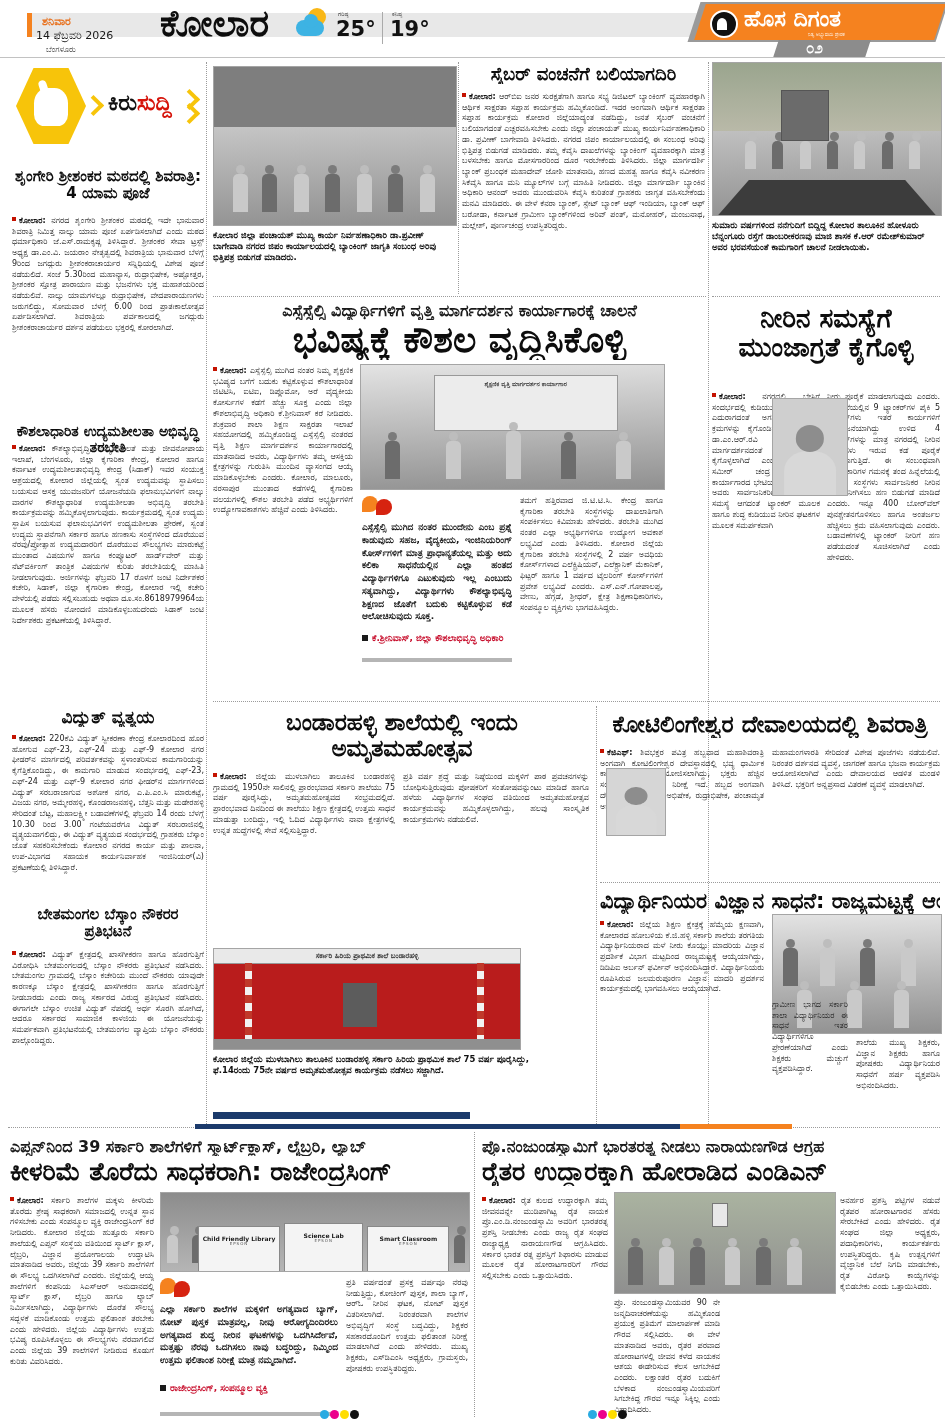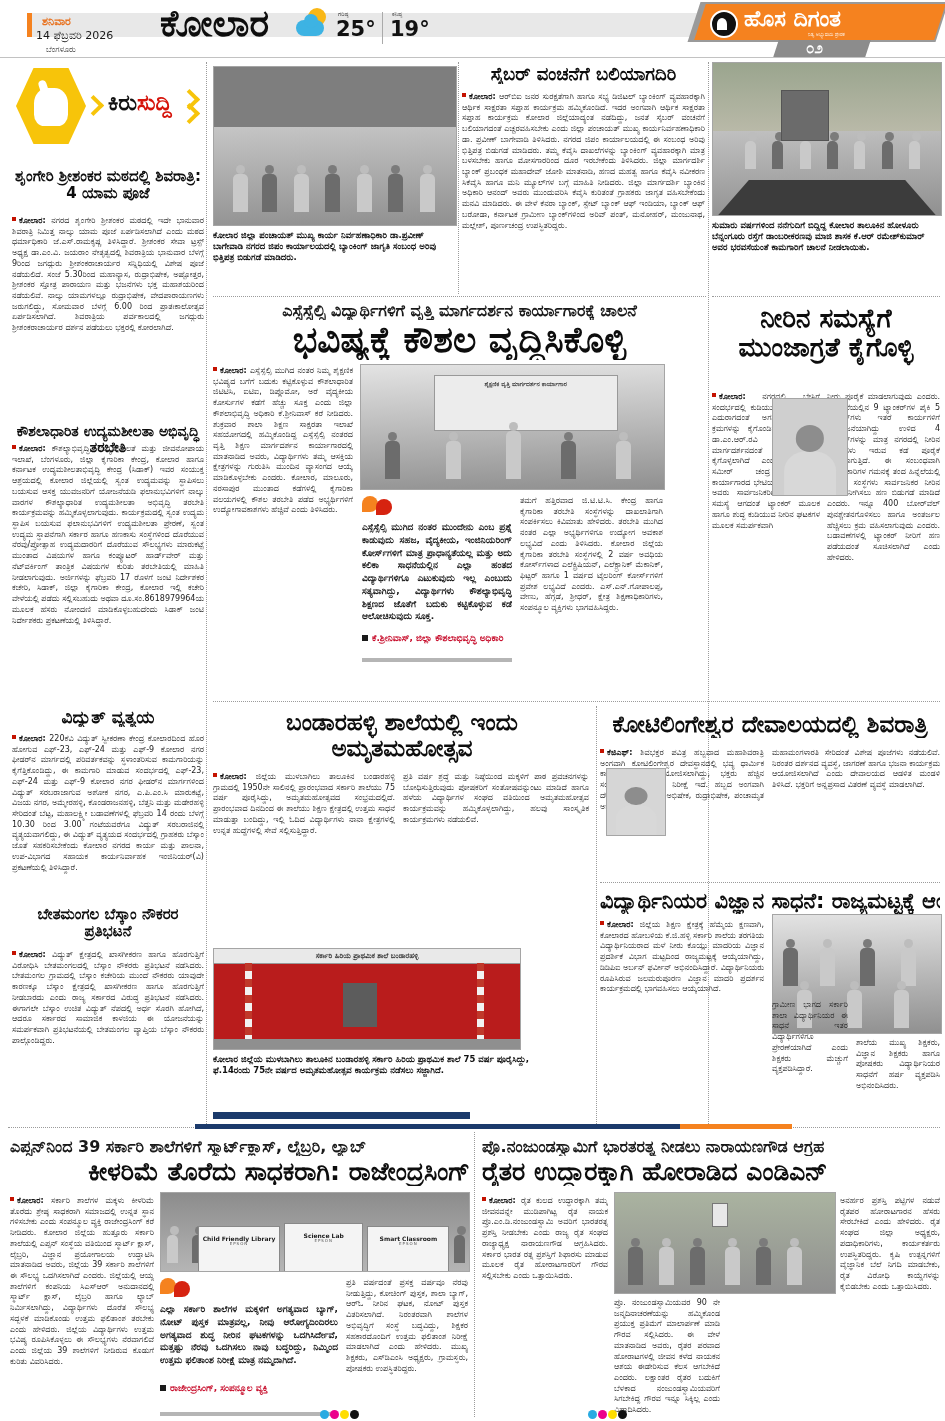--- a/index.html
+++ b/index.html
@@ -225,21 +225,21 @@
     <i class="fig lt" style="left:72%;bottom:4%;"></i>
   </div>
   <div class="abs body" style="left:772px;top:1000px;width:76px;height:86px;">ಗ್ರಾಮೀಣ ಭಾಗದ ಸರ್ಕಾರಿ ಶಾಲಾ ವಿದ್ಯಾರ್ಥಿನಿಯರ ಈ ಸಾಧನೆ ಇತರ ವಿದ್ಯಾರ್ಥಿಗಳಿಗೂ ಪ್ರೇರಣೆಯಾಗಿದೆ ಎಂದು ಶಿಕ್ಷಕರು ಮೆಚ್ಚುಗೆ ವ್ಯಕ್ತಪಡಿಸಿದ್ದಾರೆ.</div>
   <div class="abs body" style="left:856px;top:1038px;width:84px;height:86px;">ಶಾಲೆಯ ಮುಖ್ಯ ಶಿಕ್ಷಕರು, ವಿಜ್ಞಾನ ಶಿಕ್ಷಕರು ಹಾಗೂ ಪೋಷಕರು ವಿದ್ಯಾರ್ಥಿನಿಯರ ಸಾಧನೆಗೆ ಹರ್ಷ ವ್ಯಕ್ತಪಡಿಸಿ ಅಭಿನಂದಿಸಿದರು.</div>
 
   <div class="abs hrule" style="left:8px;top:1127px;width:932px;"></div>
   <div class="abs navybar" style="left:195px;top:1124px;width:485px;height:5px;"></div>
   <div class="abs orangebar" style="left:680px;top:1124px;width:112px;height:5px;"></div>
 
   <div class="abs kick" style="left:10px;top:1138px;width:460px;font-size:16px;">ಎಪ್ಸನ್‌ನಿಂದ 39 ಸರ್ಕಾರಿ ಶಾಲೆಗಳಿಗೆ ಸ್ಮಾರ್ಟ್‌ಕ್ಲಾಸ್, ಲೈಬ್ರರಿ, ಲ್ಯಾಬ್</div>
-  <div class="abs hl" style="left:10px;top:1158px;width:460px;font-size:25px;white-space:nowrap;overflow:hidden;text-align:right;">ಕೀಳರಿಮೆ ತೊರೆದು ಸಾಧಕರಾಗಿ: ರಾಜೇಂದ್ರಸಿಂಗ್</div>
+  <div class="abs hl" style="left:10px;top:1158px;width:460px;font-size:25px;white-space:nowrap;overflow:hidden;">ಕೀಳರಿಮೆ ತೊರೆದು ಸಾಧಕರಾಗಿ: ರಾಜೇಂದ್ರಸಿಂಗ್</div>
   <div class="abs body" style="left:10px;top:1196px;width:144px;height:218px;">
     <span class="dl">ಕೋಲಾರ:</span> <span>ಸರ್ಕಾರಿ ಶಾಲೆಗಳ ಮಕ್ಕಳು ಕೀಳರಿಮೆ ತೊರೆದು ಶ್ರೇಷ್ಠ ಸಾಧಕರಾಗಿ ಸಮಾಜದಲ್ಲಿ ಉನ್ನತ ಸ್ಥಾನ ಗಳಿಸಬೇಕು ಎಂದು ಸಂಪನ್ಮೂಲ ವ್ಯಕ್ತಿ ರಾಜೇಂದ್ರಸಿಂಗ್ ಕರೆ ನೀಡಿದರು. ಕೋಲಾರ ಜಿಲ್ಲೆಯ ಹುತ್ತೂರು ಸರ್ಕಾರಿ ಶಾಲೆಯಲ್ಲಿ ಎಪ್ಸನ್ ಸಂಸ್ಥೆಯ ವತಿಯಿಂದ ಸ್ಮಾರ್ಟ್ ಕ್ಲಾಸ್, ಲೈಬ್ರರಿ, ವಿಜ್ಞಾನ ಪ್ರಯೋಗಾಲಯ ಉದ್ಘಾಟಿಸಿ ಮಾತನಾಡಿದ ಅವರು, ಜಿಲ್ಲೆಯ 39 ಸರ್ಕಾರಿ ಶಾಲೆಗಳಿಗೆ ಈ ಸೌಲಭ್ಯ ಒದಗಿಸಲಾಗಿದೆ ಎಂದರು. ಜಿಲ್ಲೆಯಲ್ಲಿ ಆಯ್ದ ಶಾಲೆಗಳಿಗೆ ಕಂಪನಿಯ ಸಿಎಸ್‌ಆರ್ ಅನುದಾನದಲ್ಲಿ ಸ್ಮಾರ್ಟ್ ಕ್ಲಾಸ್, ಲೈಬ್ರರಿ ಹಾಗೂ ಲ್ಯಾಬ್ ನಿರ್ಮಿಸಲಾಗಿದ್ದು, ವಿದ್ಯಾರ್ಥಿಗಳು ದೊರೆತ ಸೌಲಭ್ಯ ಸದ್ಬಳಕೆ ಮಾಡಿಕೊಂಡು ಉತ್ತಮ ಫಲಿತಾಂಶ ತರಬೇಕು ಎಂದು ಹೇಳಿದರು. ಜಿಲ್ಲೆಯ ವಿದ್ಯಾರ್ಥಿಗಳು ಉತ್ತಮ ಭವಿಷ್ಯ ರೂಪಿಸಿಕೊಳ್ಳಲು ಈ ಸೌಲಭ್ಯಗಳು ನೆರವಾಗಲಿವೆ ಎಂದು ಜಿಲ್ಲೆಯ 39 ಶಾಲೆಗಳಿಗೆ ನೀಡಿರುವ ಕೊಡುಗೆ ಕುರಿತು ವಿವರಿಸಿದರು.</span>
   </div>
 
   <div class="abs photo" style="left:160px;top:1192px;width:308px;height:78px;background:linear-gradient(#8c8c8c,#b5b5b5);">
     <i class="fig lt sm" style="left:2%;bottom:10%;"></i>
     <i class="fig sm" style="left:10%;bottom:10%;"></i>
     <i class="fig lt sm" style="left:88%;bottom:10%;"></i>
     <i class="fig sm" style="left:95%;bottom:10%;"></i>
     <div class="banner-card" style="left:12%;top:42%;width:26%;height:50%;font-size:6px;line-height:1.2;padding-top:8px;">

